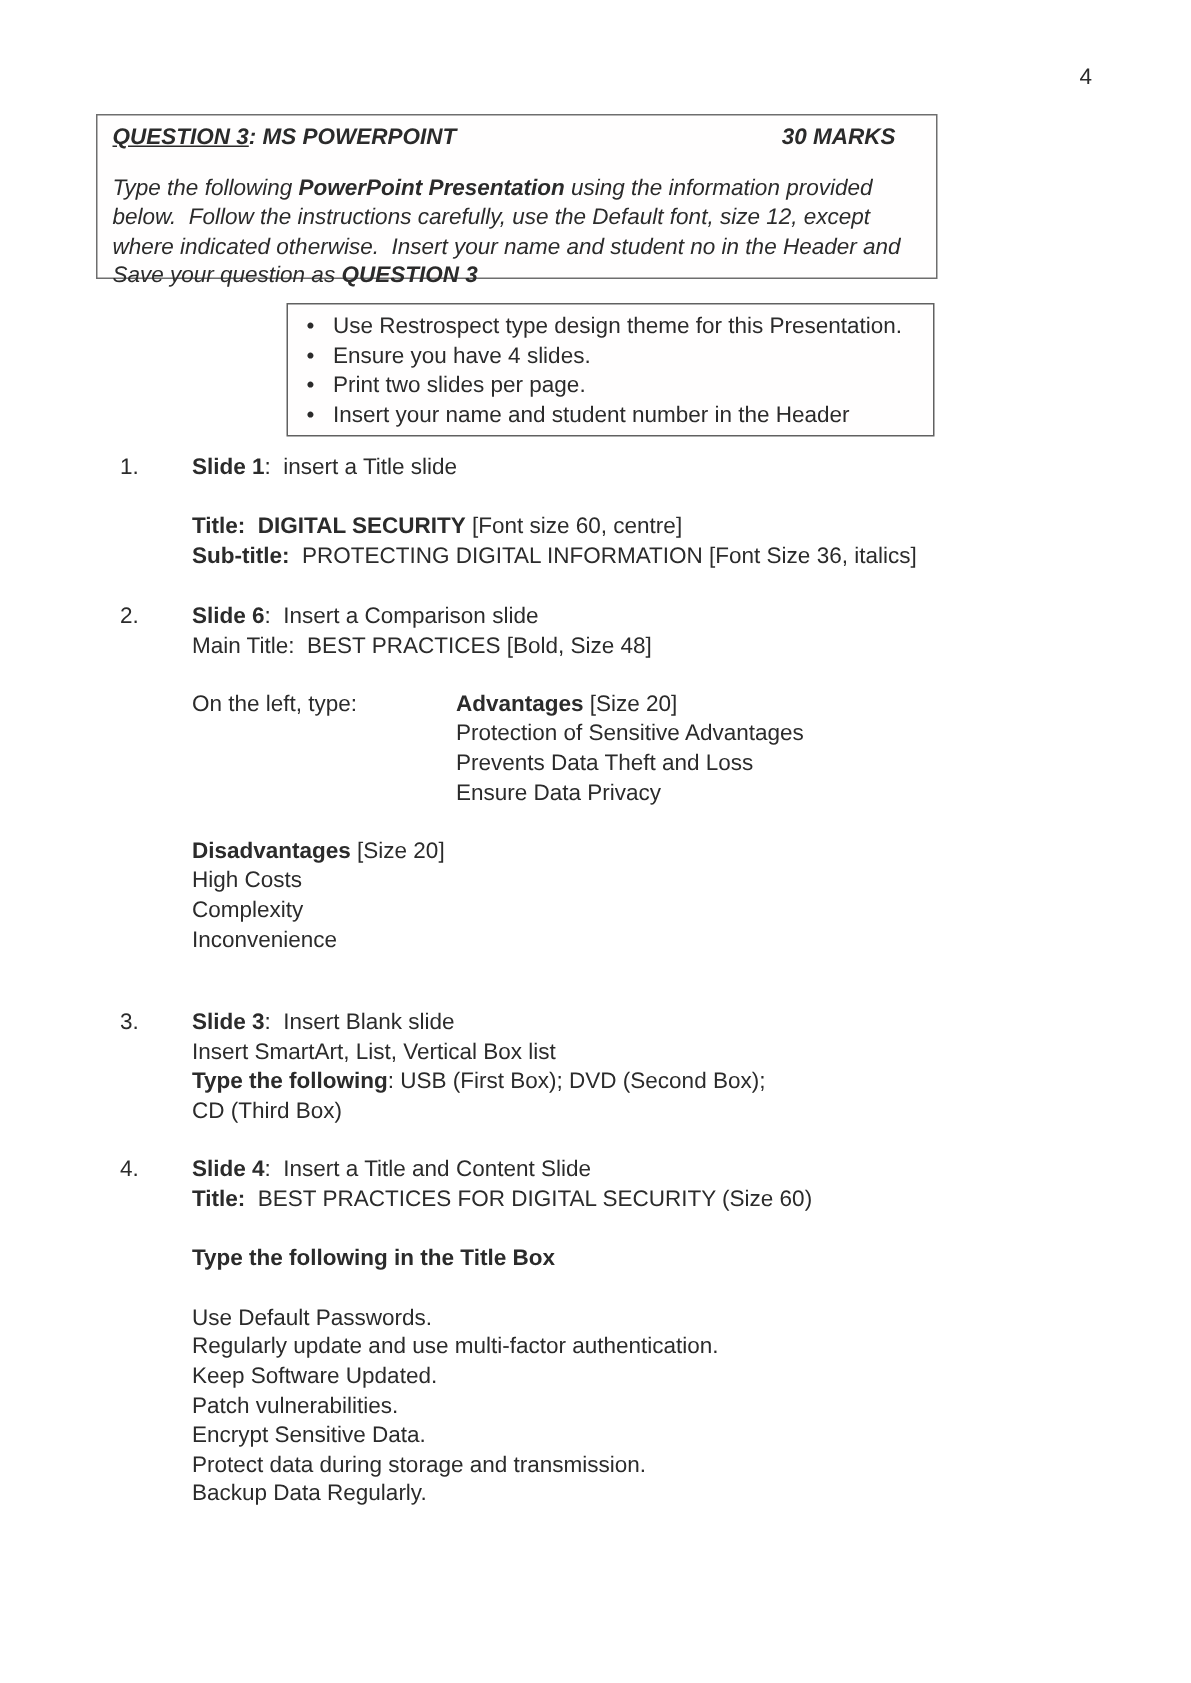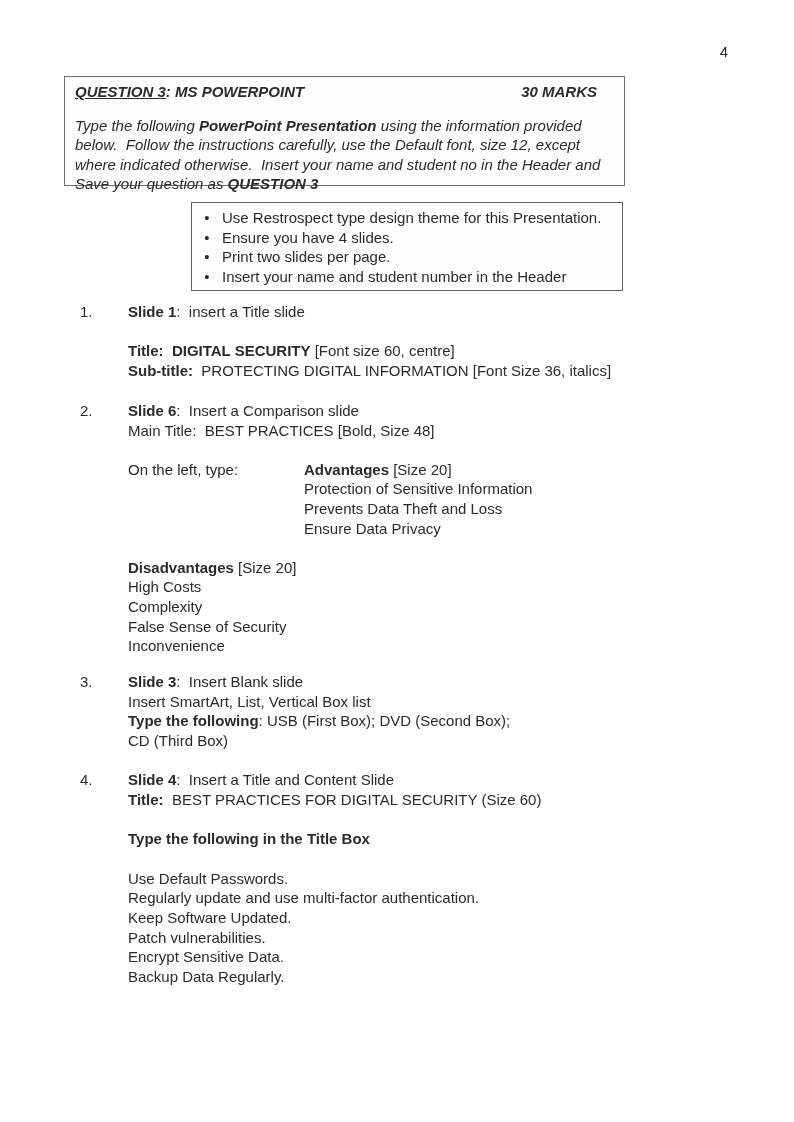--- a/index.html
+++ b/index.html
@@ -113,32 +113,31 @@
   <div class="task" style="top:401px;">
     <div class="task-num">2.</div>
     <div class="task-body">
       <div class="line"><span class="b">Slide 6</span><span>:  Insert a Comparison slide</span></div>
       <div class="line">Main Title:  BEST PRACTICES [Bold, Size 48]</div>
 
       <div class="cols gap-1">
         <div class="col-label">On the left, type:</div>
         <div class="col-content">
           <div class="line"><span class="b">Advantages</span><span> [Size 20]</span></div>
-          <div class="line">Protection of Sensitive Information</div>
+          <div class="line">Protection of Sensitive Advantages</div>
           <div class="line">Prevents Data Theft and Loss</div>
           <div class="line">Ensure Data Privacy</div>
         </div>
       </div>
 
       <div class="cols gap-1">
         <div class="col-content">
           <div class="line"><span class="b">Disadvantages</span><span> [Size 20]</span></div>
           <div class="line">High Costs</div>
           <div class="line">Complexity</div>
-          <div class="line">False Sense of Security</div>
           <div class="line">Inconvenience</div>
         </div>
       </div>
     </div>
   </div>
 
   <div class="task" style="top:672px;">
     <div class="task-num">3.</div>
     <div class="task-body">
       <div class="line"><span class="b">Slide 3</span><span>:  Insert Blank slide</span></div>
@@ -153,18 +152,19 @@
     <div class="task-body">
       <div class="line"><span class="b">Slide 4</span><span>:  Insert a Title and Content Slide</span></div>
       <div class="line"><span class="b">Title:</span><span>  BEST PRACTICES FOR DIGITAL SECURITY (Size 60)</span></div>
       <div class="line b gap-2">Type the following in the Title Box</div>
       <div class="gap-2">
         <div class="line">Use Default Passwords.</div>
         <div class="line">Regularly update and use multi-factor authentication.</div>
         <div class="line">Keep Software Updated.</div>
         <div class="line">Patch vulnerabilities.</div>
         <div class="line">Encrypt Sensitive Data.</div>
+        <div class="line">Protect data during storage and transmission.</div>
         <div class="line">Backup Data Regularly.</div>
       </div>
     </div>
   </div>
 
 </div>
 
 </body></html>

